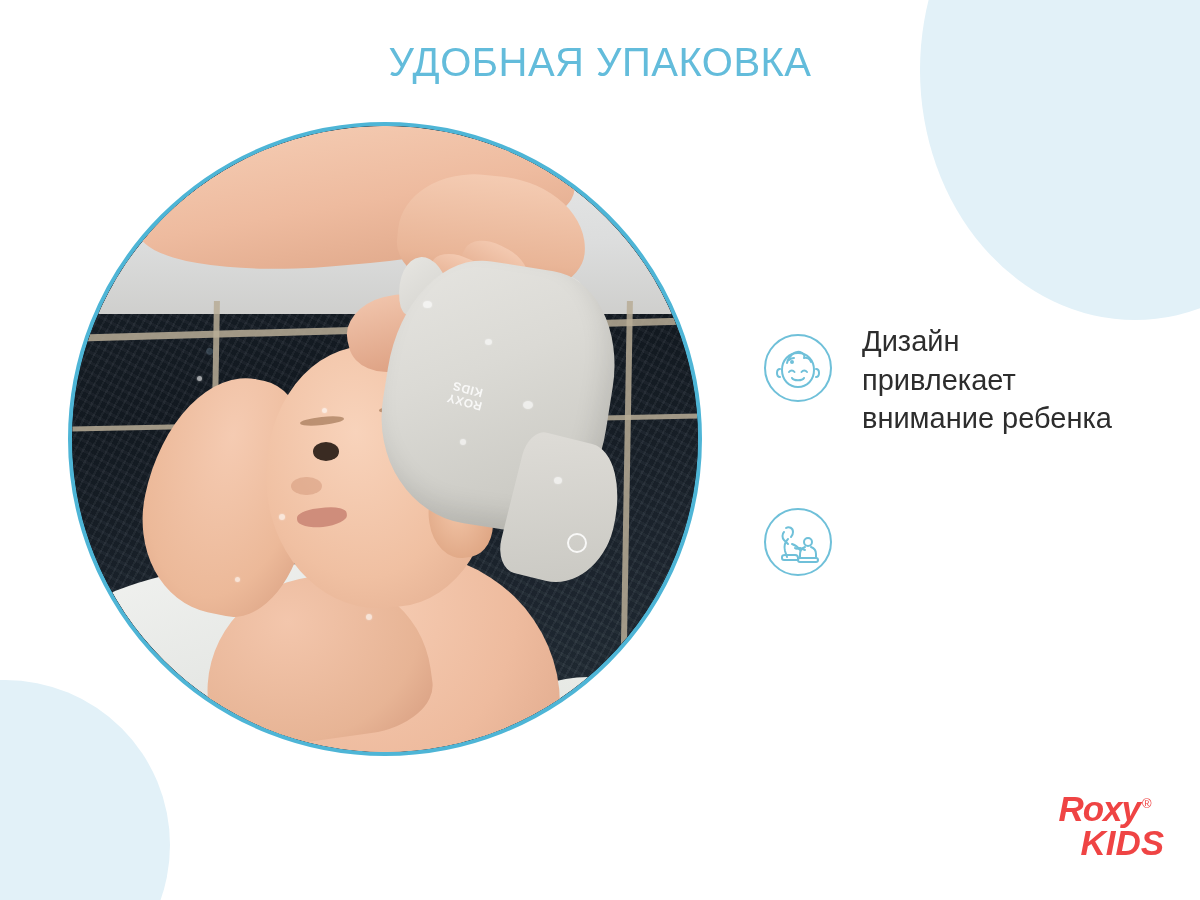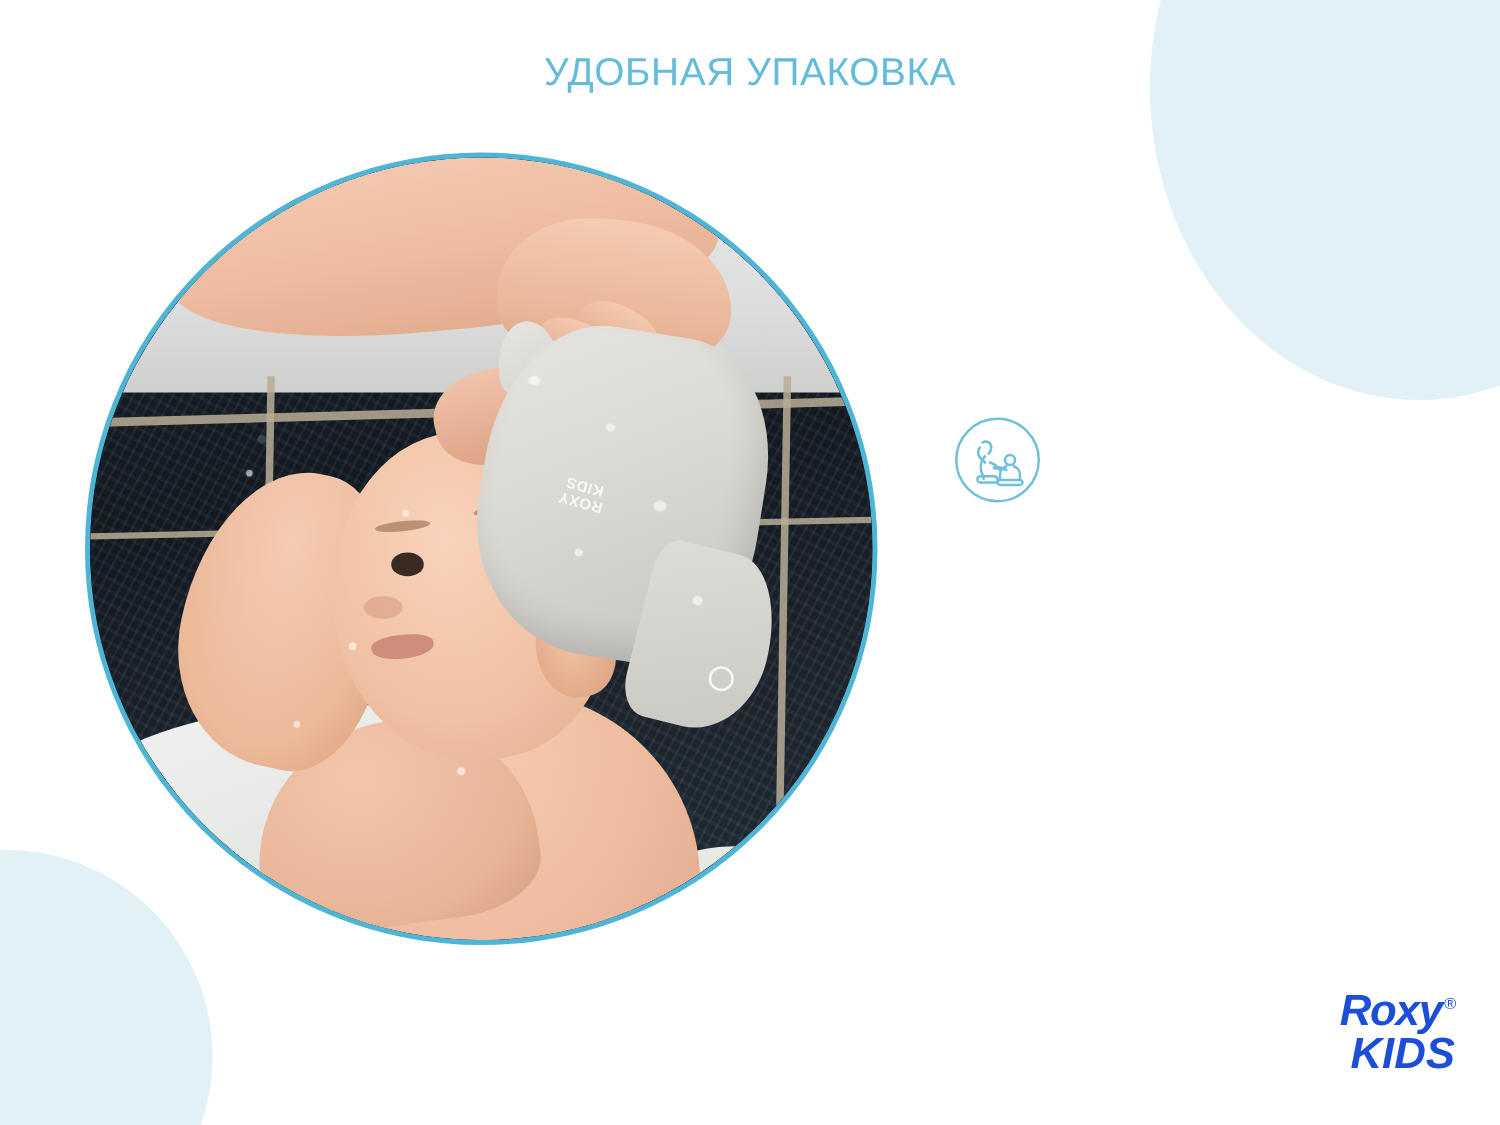--- a/index.html
+++ b/index.html
@@ -38,21 +38,21 @@
     bottom: -110px;
   }
 
   
   .title {
     position: absolute;
     top: 40px;
     left: 0;
     width: 1200px;
     text-align: center;
-    font-size: 31px;
+    font-size: 40px;
     letter-spacing: 0.5px;
     font-weight: 400;
     color: #63bcdb;
     white-space: nowrap;
   }
 
   
   .photo-frame {
     position: absolute;
     left: 68px;
@@ -344,22 +344,22 @@
     color: #2d2d2d;
     font-weight: 400;
     white-space: pre-line;
   }
 
   
   .logo {
     position: absolute;
     right: 36px;
     bottom: 42px;
-    text-align: right;
-    color: #1d4ed8;
+    text-align: left;
+    color: #ef4444;
     line-height: 0.9;
   }
   .logo-row1 {
     font-size: 35px;
     font-weight: bold;
     font-style: italic;
     letter-spacing: -1px;
     position: relative;
     display: inline-block;
   }
@@ -440,20 +440,39 @@
       <div class="drop" style="left:40%;top:45%;width:5px;height:5px;"></div>
       <div class="drop" style="left:33%;top:62%;width:6px;height:6px;"></div>
       <div class="drop" style="left:26%;top:72%;width:5px;height:5px;"></div>
       <div class="drop" style="left:47%;top:78%;width:6px;height:6px;"></div>
       <div class="drop" style="left:20%;top:40%;width:5px;height:5px;"></div>
     </div>
   </div>
 
   <div class="features">
 
+    <div class="feature">
+      <span class="feature-icon">
+        <svg viewBox="0 0 72 72" width="72" height="72" fill="none" stroke="#6fc0d9" stroke-width="2" stroke-linecap="round" stroke-linejoin="round">
+          <circle cx="36" cy="36" r="33"></circle>
+          <path d="M20 38c0-10 7-17 16-17s16 7 16 17-7 17-16 17S20 48 20 38z"></path>
+          <path d="M25 31c2-8 8-12 13-11 4 1 5 4 4 6 3-1 6 1 7 4"></path>
+          <path d="M27 28c1-1 3-2 5-2"></path>
+          <circle cx="30" cy="30" r="1"></circle>
+          <path d="M18 37c-2 0-3 2-3 4s1 4 3 4"></path>
+          <path d="M54 37c2 0 3 2 3 4s-1 4-3 4"></path>
+          <path d="M27 40c1.5-2 4-2 5.5 0"></path>
+          <path d="M39.5 40c1.5-2 4-2 5.5 0"></path>
+          <path d="M30 46c1.5 3 10.5 3 12 0"></path>
+        </svg>
+      </span>
+      <span class="feature-text">Дизайн
+привлекает
+внимание ребенка</span>
+    </div>
 
     <div class="feature">
       <span class="feature-icon">
         <svg viewBox="0 0 72 72" width="72" height="72" fill="none" stroke="#6fc0d9" stroke-width="2" stroke-linecap="round" stroke-linejoin="round">
           <circle cx="36" cy="36" r="33"></circle>
           <path d="M24 22c3-2 7 0 7 4 0 3-2 5-2 5"></path>
           <path d="M22 26c-2 2-2 6 0 8l4 4"></path>
           <path d="M26 33c-3 3-4 8-3 12l2 6"></path>
           <path d="M23 49h10c2 0 3 1 3 3v2H22c-1 0-2-1-2-2v-1c0-1 1-2 3-2z"></path>
           <path d="M30 38c3 1 6 3 8 6"></path>

